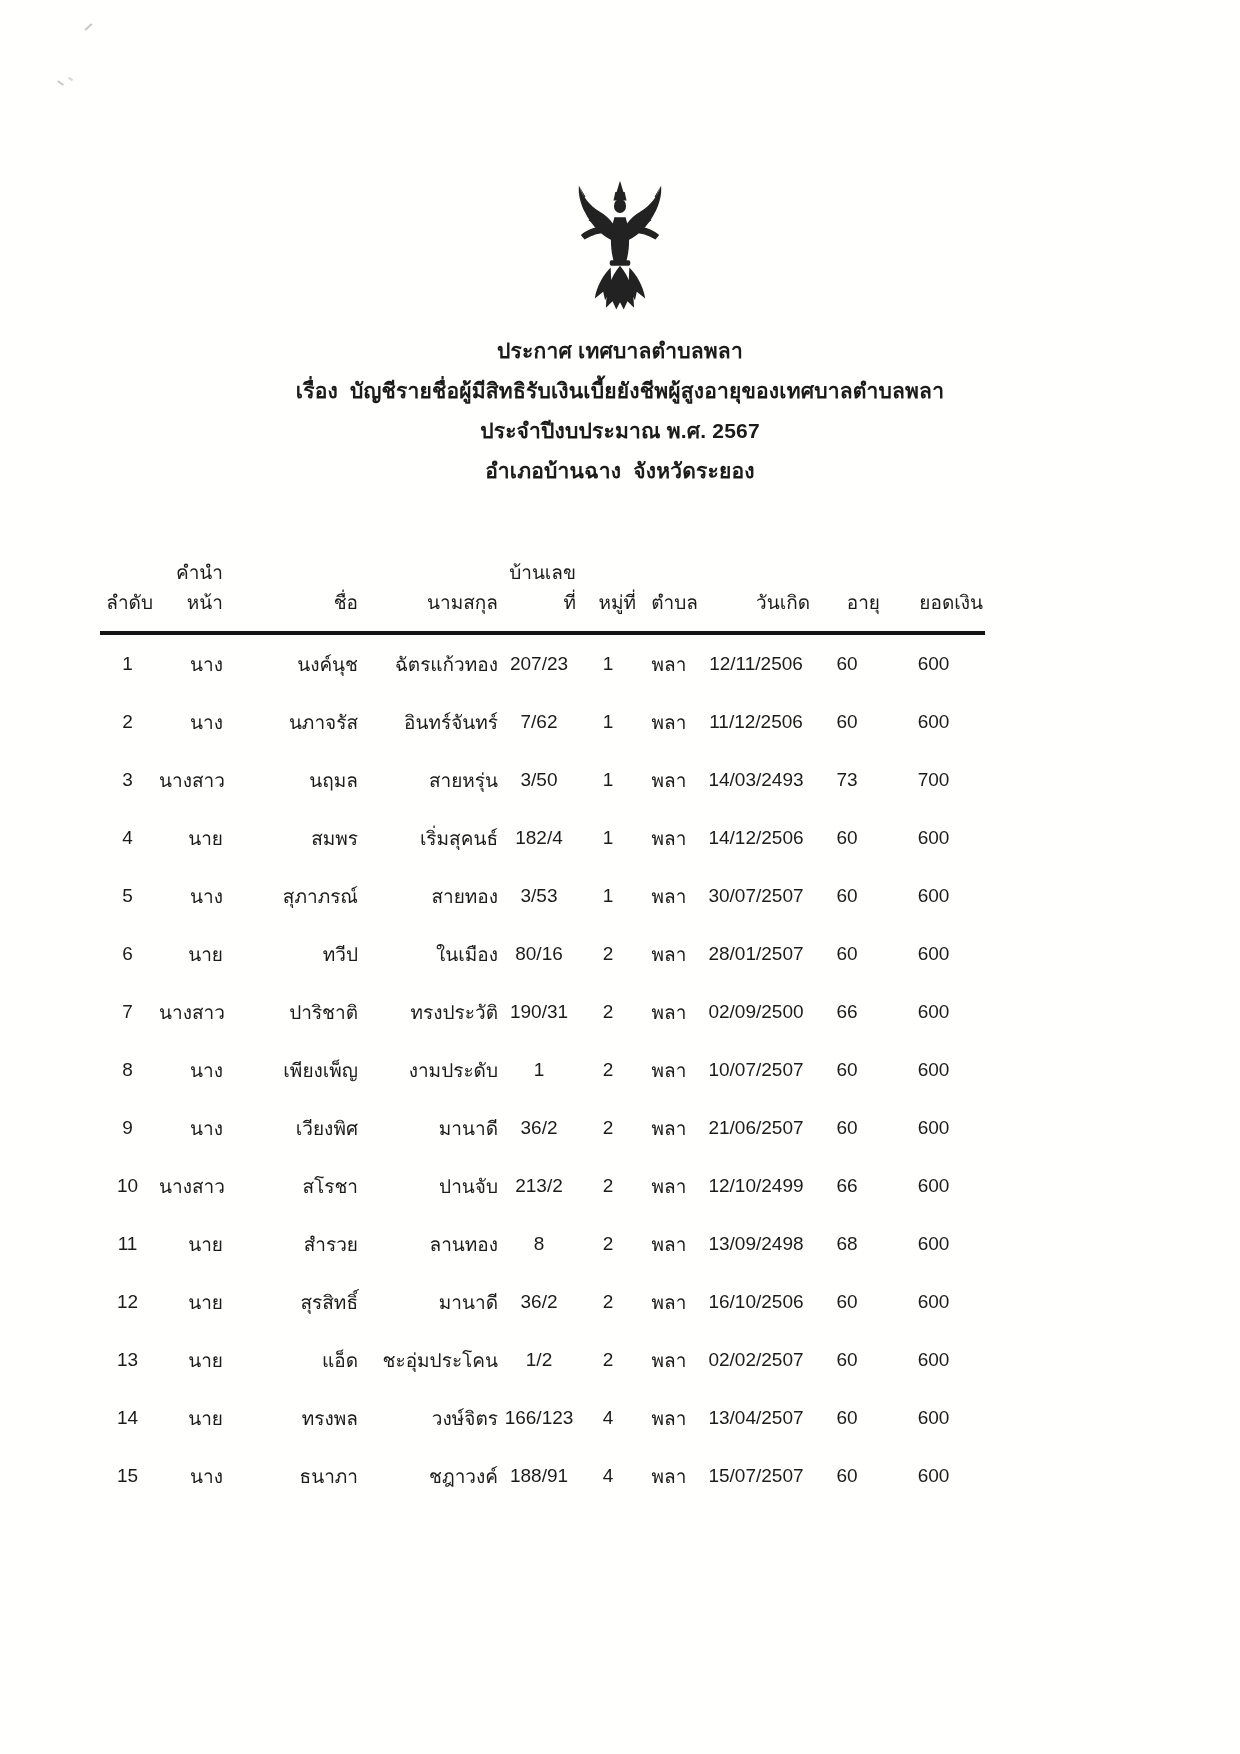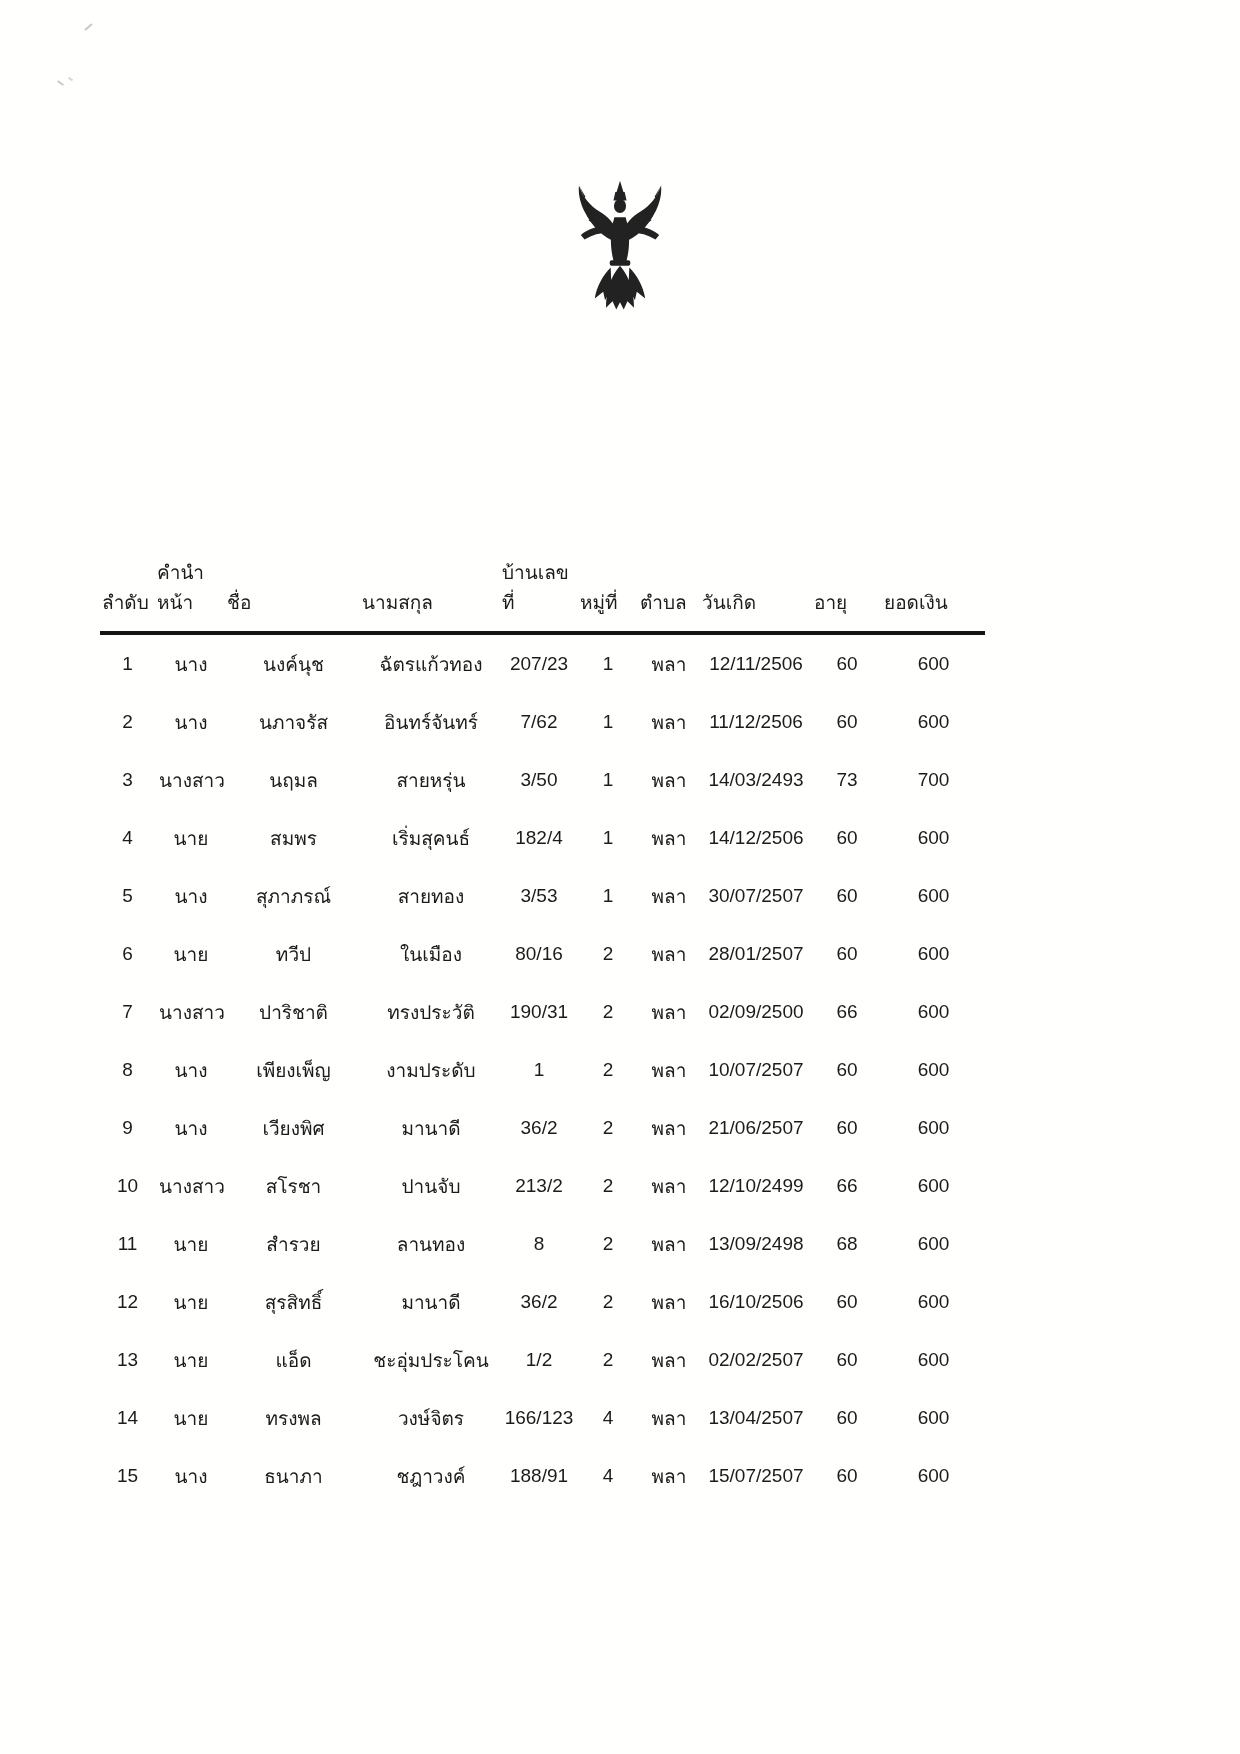--- a/index.html
+++ b/index.html
@@ -26,29 +26,29 @@
     font-size: 21px; font-weight: 700; line-height: 40px;
     white-space: pre; letter-spacing: .2px;
   }
 
   .doc-table {
     position: absolute; left: 100px; top: 540px; width: 885px;
     border-collapse: collapse; table-layout: fixed;
     font-size: 19px;
   }
   .doc-table th {
-    font-weight: 400; text-align: left; vertical-align: bottom;
+    font-weight: 400; text-align: right; vertical-align: bottom;
     height: 77px; padding: 0 2px 14px 2px;
     border-bottom: 4px solid #141414;
   }
   .doc-table td {
     height: 58px; padding: 0 2px; vertical-align: middle;
     white-space: nowrap; overflow: visible;
   }
-  .align-left { text-align: center; }
+  .align-left { text-align: right; }
   .align-center { text-align: center; }
   td.align-left { padding-left: 4px; }
 </style>
 </head>
 <body>
 
 <div class="page">
 
   <div class="artifact a1"></div>
   <div class="artifact a2"></div>
@@ -68,20 +68,26 @@
         <path d="M68 52 C80 50 92 53 102 61 L98 66 C88 60 78 58 68 59 Z"></path>
         <path d="M54 42 C49 58 49 76 54 92 L66 92 C71 76 71 58 66 42 Z"></path>
         <rect x="49" y="88" width="22" height="6" rx="2"></rect>
         <path d="M60 94 C50 106 45 120 45 139 L52 132 L56 141 L60 133 L64 141 L68 132 L75 139 C75 120 70 106 60 94 Z"></path>
         <path d="M50 96 C42 104 35 116 33 129 L42 122 L44 131 L51 118 Z"></path>
         <path d="M70 96 C78 104 85 116 87 129 L78 122 L76 131 L69 118 Z"></path>
       </g>
     </svg>
   </div>
 
+  <div class="titles">
+    <div class="title-line">ประกาศ เทศบาลตำบลพลา</div>
+    <div class="title-line">เรื่อง  บัญชีรายชื่อผู้มีสิทธิรับเงินเบี้ยยังชีพผู้สูงอายุของเทศบาลตำบลพลา</div>
+    <div class="title-line">ประจำปีงบประมาณ พ.ศ. 2567</div>
+    <div class="title-line">อำเภอบ้านฉาง  จังหวัดระยอง</div>
+  </div>
 
   <table class="doc-table">
     <colgroup>
         <col style="width: 55px;">
         <col style="width: 70px;">
         <col style="width: 135px;">
         <col style="width: 140px;">
         <col style="width: 78px;">
         <col style="width: 60px;">
         <col style="width: 62px;">

